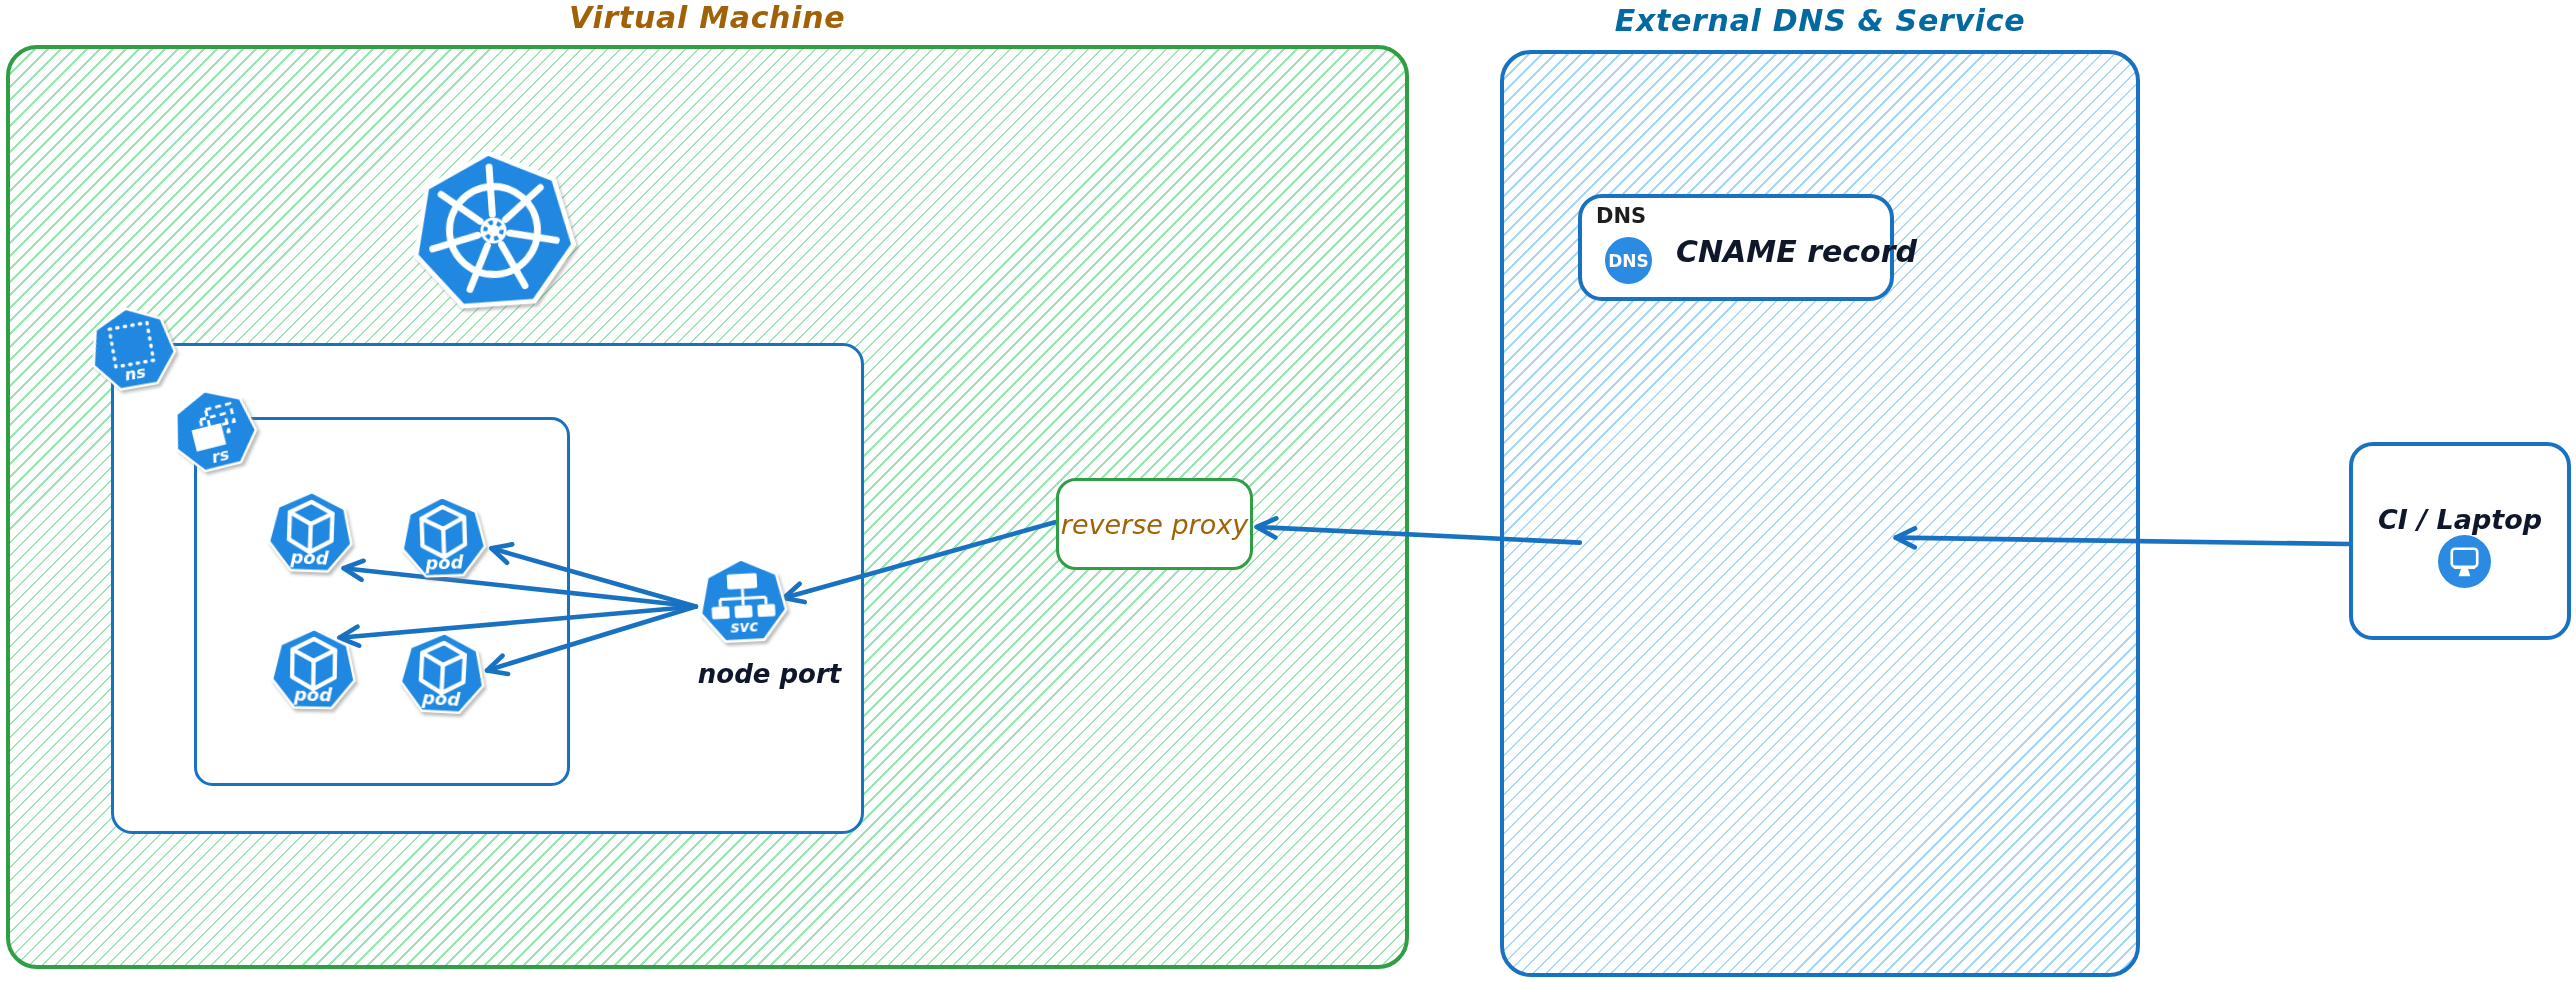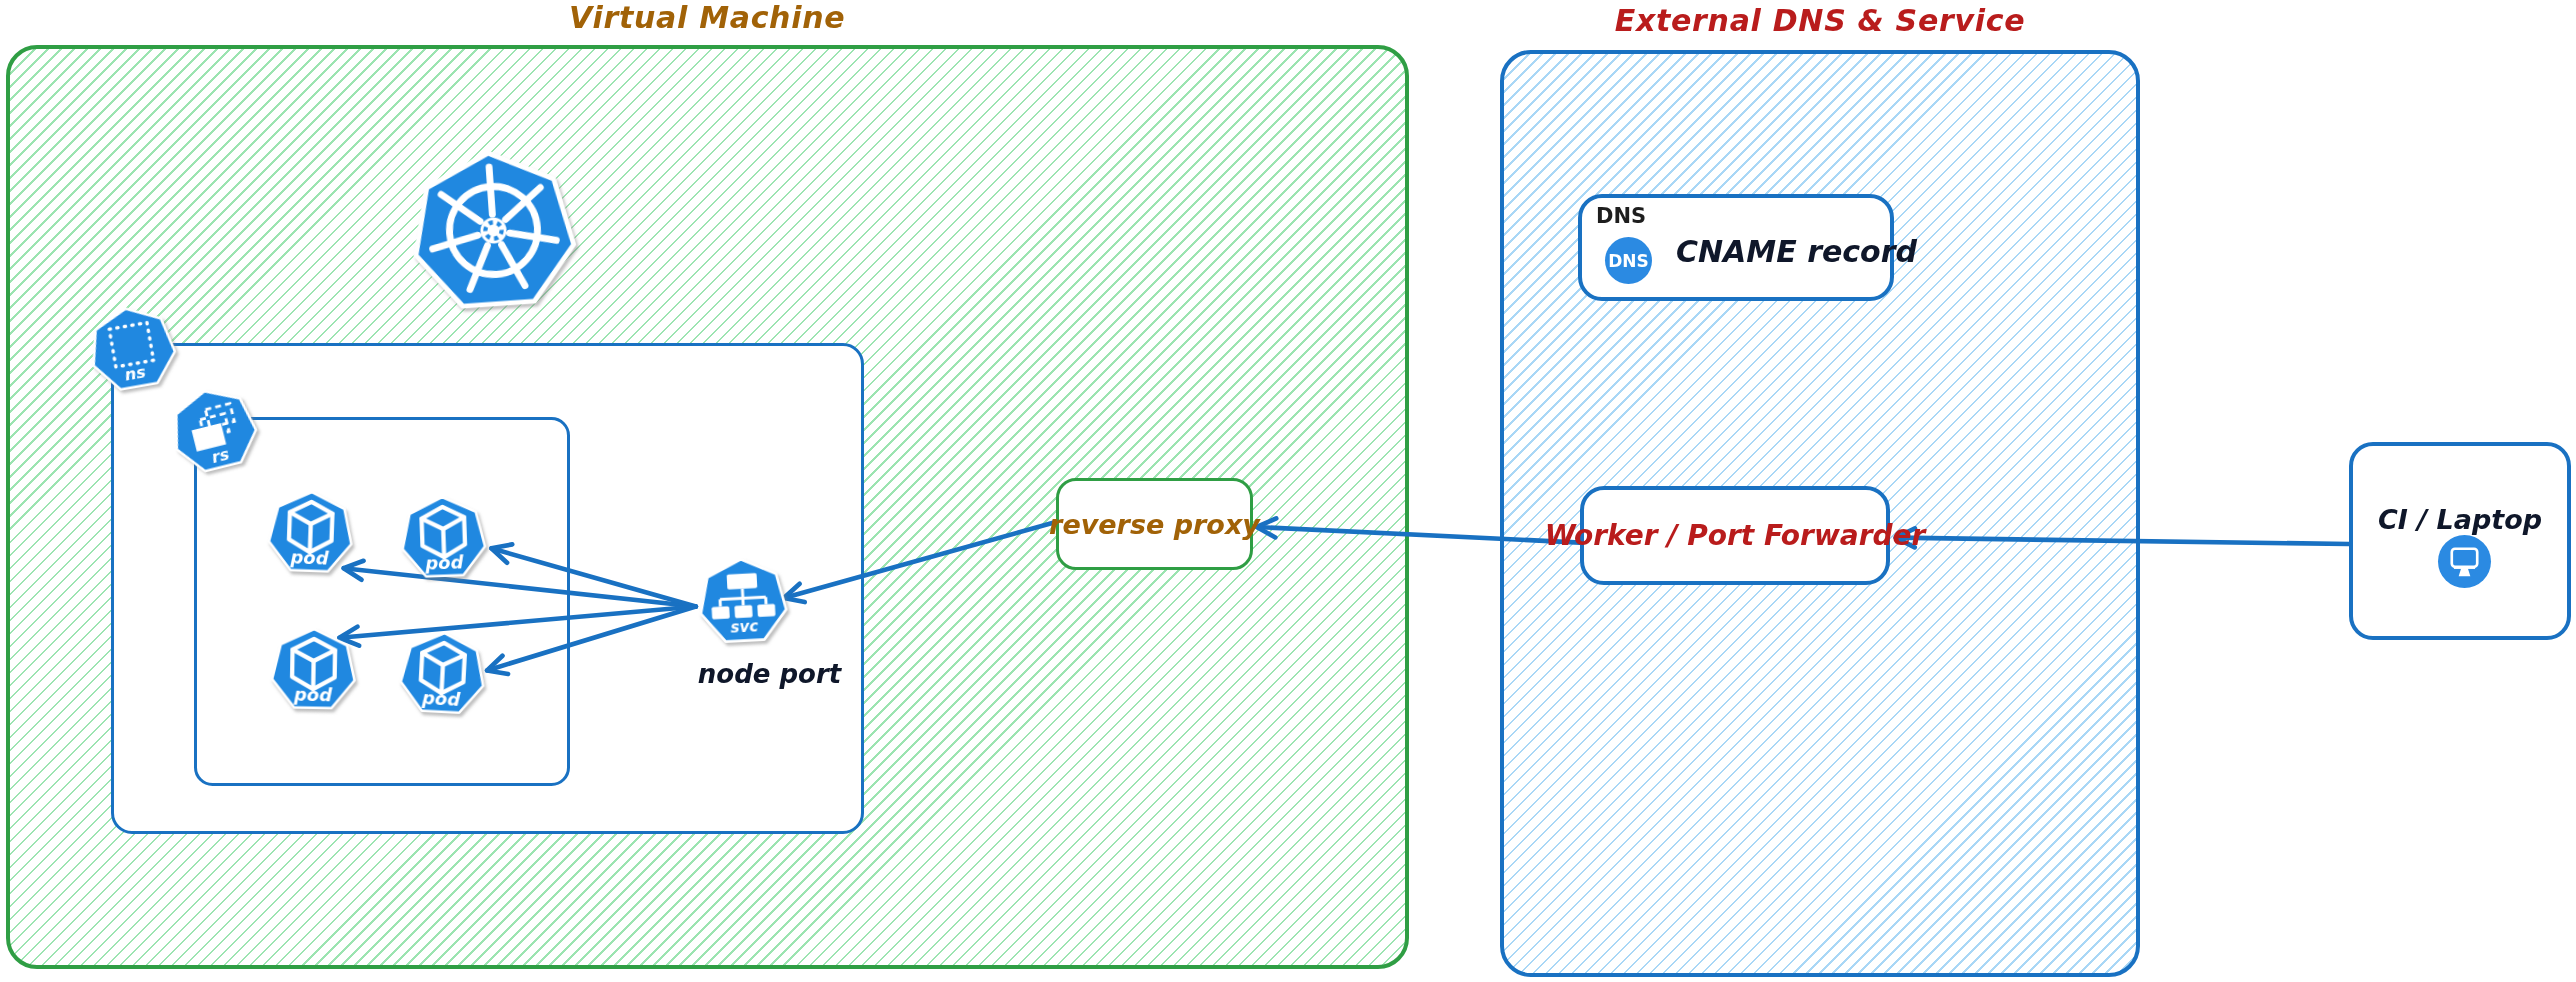--- a/index.html
+++ b/index.html
@@ -21,22 +21,22 @@
     background-image:repeating-linear-gradient(135deg,
       rgba(255,255,255,0) 0px, rgba(255,255,255,0) 7.5px,
       #a9d7f6 7.5px, #a9d7f6 9.2px);
   }
   .white-box { position:absolute; background:#ffffff; }
   .group-title {
     position:absolute; text-align:center; font-style:italic; font-weight:bold;
     font-size:30px; letter-spacing:0.7px; white-space:nowrap;
   }
   .t-green { color:#a16207; }
-  .t-blue  { color:#b91c1c; }
-  .hand { font-style:italic; font-weight:bold; }
+  .t-blue  { color:#0369a1; }
+  .hand { font-style:italic; font-weight:normal; }
   .icon { position:absolute; filter:drop-shadow(2.8px 3.6px 1.4px rgba(125,125,125,0.50)); }
   .icon svg { display:block; width:100%; height:100%; }
   .icon-label {
     font-family:"DejaVu Sans", sans-serif; font-style:italic; font-weight:bold;
     fill:#ffffff; text-anchor:middle;
   }
   .caption {
     position:absolute; text-align:center; font-style:italic; font-weight:bold;
     color:#0f172a; white-space:nowrap;
   }
@@ -191,23 +191,20 @@
   </div>
 
   <div class="node-box" style="left:1578px; top:194px; width:316px; height:107px; border:4.3px solid #1971c2; border-radius:24px;">
   </div>
   <div class="abs" style="left:1596px; top:204px; font-size:21px; font-weight:bold; color:#1e1e1e;">DNS</div>
   <div class="dns-badge" style="left:1605px; top:237px; width:47px; height:47px;">
     <span style="color:#ffffff; font-size:17px; font-weight:bold;">DNS</span>
   </div>
   <div class="caption" style="left:1676px; top:234px; width:199px; font-size:30px;">CNAME record</div>
 
-  <div class="node-box" style="left:1580px; top:486px; width:310px; height:99px; border:4.3px solid #1971c2; border-radius:24px;">
-    <span class="hand t-blue" style="font-size:28px;">Worker / Port Forwarder</span>
-  </div>
 
   <div class="node-box" style="left:2349px; top:442px; width:222px; height:198px; border:4.3px solid #1971c2; border-radius:24px;">
   </div>
   <div class="caption" style="left:2349px; top:504px; width:222px; font-size:27px;">CI / Laptop</div>
   <div class="monitor-badge" style="left:2438px; top:535px; width:53px; height:53px;">
     <svg viewBox="0 0 100 100" style="width:53px; height:53px;">
       <rect x="26" y="26" width="48" height="34" rx="6" fill="none" stroke="#ffffff" stroke-width="5"></rect>
       <line x1="30" y1="62" x2="70" y2="62" stroke="#ffffff" stroke-width="4"></line>
       <polygon points="44,62 56,62 61,78 39,78" fill="#ffffff"></polygon>
     </svg>

